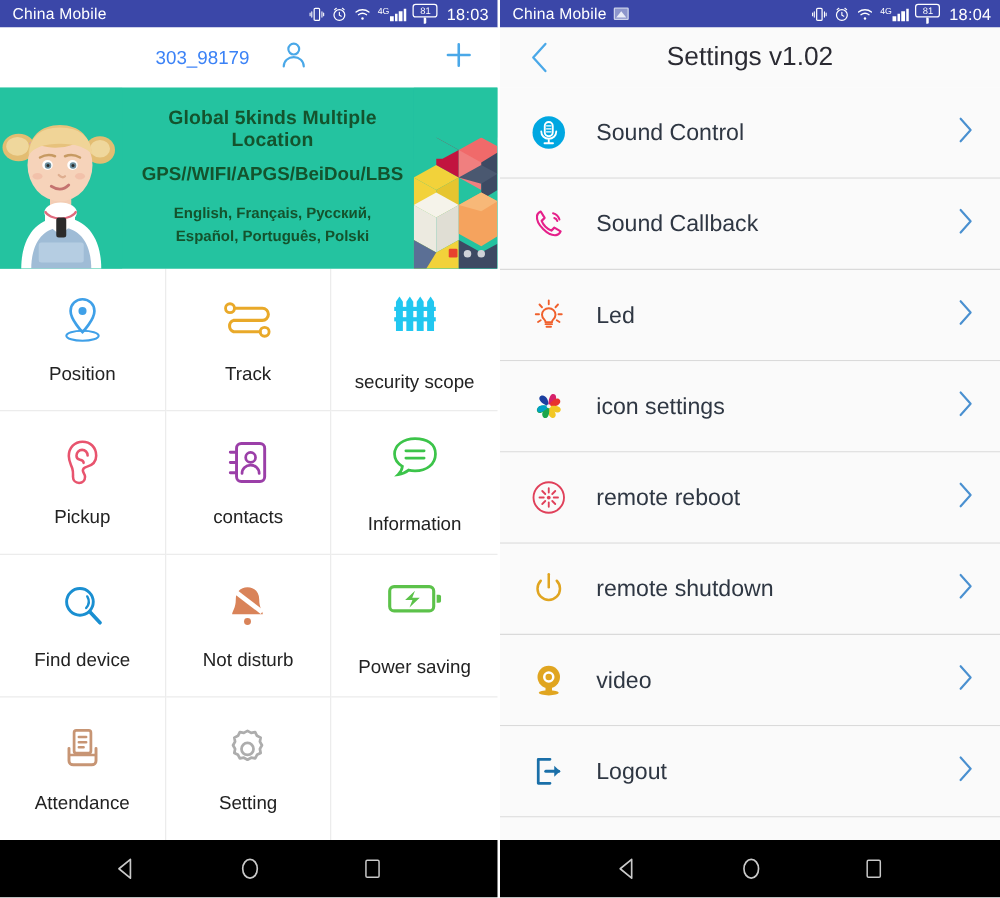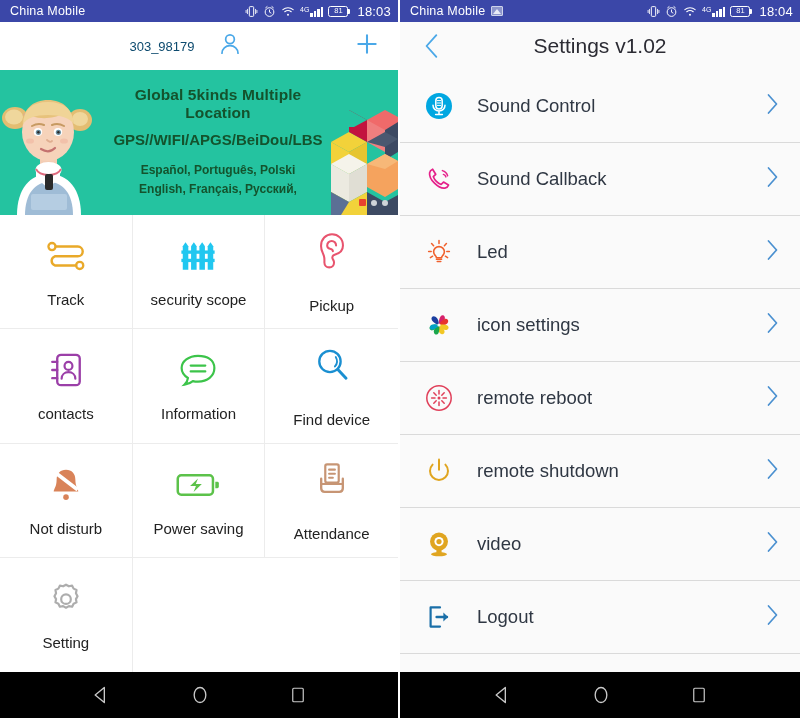--- a/index.html
+++ b/index.html
@@ -18,35 +18,35 @@
     height: 22px; background: #3b47a8; color: #fff;
     display: flex; align-items: center; padding: 0 7px 0 10px;
     font-size: 12.5px; flex: 0 0 22px;
   }
   .carrier { letter-spacing: .2px; font-size: 12.5px; }
   .sb-pic { width: 12px; height: 10px; margin-left: 6px; background:#8d96cc; border:1px solid #cdd3ea; border-radius:1px; position:relative; }
   .sb-pic:after{content:"";position:absolute;left:1px;bottom:1px;width:0;height:0;border-left:4px solid transparent;border-right:4px solid transparent;border-bottom:5px solid #e9ecf7;}
   .sb-right { margin-left: auto; display: flex; align-items: center; gap: 5px; }
   .sb-ico { display:flex; align-items:center; }
   .clock-time { font-size: 13px; margin-left: 2px; letter-spacing:.2px; }
-  .batt { display:flex; align-items:center; }
+  .batt { display:flex; align-items:center;flex-direction:column; }
   .batt-body { width:20px;height:11px;border:1.3px solid #fff;border-radius:2.5px;display:flex;align-items:center;justify-content:center;font-size:7.5px;line-height:1;}
   .batt-cap { width:2px;height:5px;background:#fff;border-radius:0 1px 1px 0; }
   .sig { display:flex; align-items:flex-end; gap:1px; height:11px; }
   .sig i { width:2.5px; background:#fff; display:block; }
   .sig i:nth-child(1){height:4px}.sig i:nth-child(2){height:6px}
   .sig i:nth-child(3){height:8px}.sig i:nth-child(4){height:10px}
   .g4 { font-size:7px; vertical-align:top; margin-right:1px; align-self:flex-start; }
 
   
   .lheader {
     height: 48px; background:#fff; display:flex; align-items:center;
     padding: 0 18px; flex: 0 0 48px; position: relative;
   }
-  .dev-id { font-size: 13px; color:#0c4a6e; margin-left:auto; }
+  .dev-id { font-size: 15px; color:#3b82f6; margin-left:auto; }
   .person-ic { margin-left: 22px; }
   .plus-ic { margin-left: auto; }
 
   
   .banner { height: 145px; position: relative; overflow: hidden; background:#24c3a0; flex:0 0 145px; }
   .photo { position:absolute; left:0; top:0; width:98px; height:145px; overflow:hidden; }
   .b-text { position:absolute; left:103px; top:16px; width:230px; color:#14532d; text-align:center; }
   .b-t1 { font-size:15.5px; font-weight:600; letter-spacing:.1px; }
   .b-t2 { font-size:15px; font-weight:600; margin-top:9px; }
   .b-t3 { font-size:12px; font-weight:600; margin-top:13px; line-height:1.55; }
@@ -183,22 +183,22 @@
           <path d="M47 70q3 3 5 1" stroke="#dfae90" stroke-width="1.8" fill="none" stroke-linecap="round"></path>
           <path d="M41 79q8 5 14-1" stroke="#c4726f" stroke-width="2.2" fill="none" stroke-linecap="round"></path>
           <ellipse cx="30" cy="71" rx="4" ry="2.6" fill="#f0b6a0" opacity=".6"></ellipse>
           <ellipse cx="64" cy="71" rx="4" ry="2.6" fill="#f0b6a0" opacity=".6"></ellipse>
         </svg>
       </div>
       <div class="b-text">
         <div class="b-t1">Global 5kinds Multiple Location</div>
         <div class="b-t2">GPS//WIFI/APGS/BeiDou/LBS</div>
         <div class="b-t3">
+          <div>English, Français, Русский,</div>
           <div>Español, Português, Polski</div>
-          <div>English, Français, Русский,</div>
         </div>
       </div>
       <div class="cubes">
         <svg width="67" height="145" viewBox="0 0 67 145">
           <rect width="67" height="145" fill="#24c3a0"></rect>
           <g>
             <path d="M0 72l18-10 18 10-18 10z" fill="#f2d23a"></path>
             <path d="M0 72v22l18 10V82z" fill="#f2d23a"></path>
             <path d="M36 72v22l-18 10V82z" fill="#e6c52f"></path>
             <path d="M18 62V40l18 10v22z" fill="#c2143f"></path>
@@ -222,20 +222,30 @@
       </div>
       <div class="dots">
         <i class="on"></i>
         <i></i>
         <i></i>
       </div>
     </div>
 
     <div class="grid">
 
+      <div class="cell">
+        <span class="ic">
+          <svg width="38" height="40" viewBox="0 0 24 26">
+              <path d="M12 2.2c-3.5 0-6.2 2.7-6.2 6.1 0 4.6 6.2 11 6.2 11s6.2-6.4 6.2-11c0-3.4-2.7-6.1-6.2-6.1z" fill="none" stroke="#3fa0e8" stroke-width="1.4"></path>
+              <circle cx="12" cy="8.3" r="2.1" fill="#3fa0e8"></circle>
+              <ellipse cx="12" cy="21.2" rx="8.4" ry="2.6" fill="none" stroke="#3fa0e8" stroke-width="1.1"></ellipse>
+            </svg>
+        </span>
+        <span class="lb">Position</span>
+      </div>
 
       <div class="cell">
         <span class="ic">
           <svg width="40" height="34" viewBox="0 0 28 22">
               <circle cx="4.2" cy="4.4" r="2.5" fill="none" stroke="#e9a929" stroke-width="1.6"></circle>
               <circle cx="23.6" cy="17.6" r="2.5" fill="none" stroke="#e9a929" stroke-width="1.6"></circle>
               <path d="M6.8 4.4h15.5a3.4 3.4 0 010 6.8H6.2a3.4 3.4 0 000 6.4h14.9" fill="none" stroke="#e9a929" stroke-width="1.7" stroke-linecap="round"></path>
             </svg>
         </span>
         <span class="lb">Track</span>

